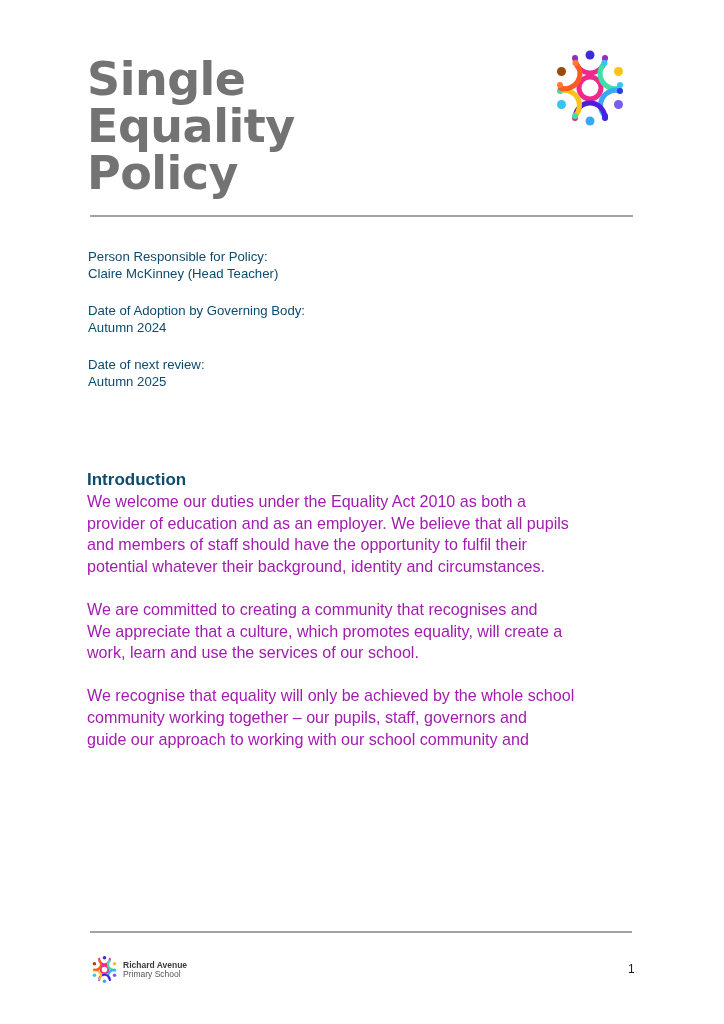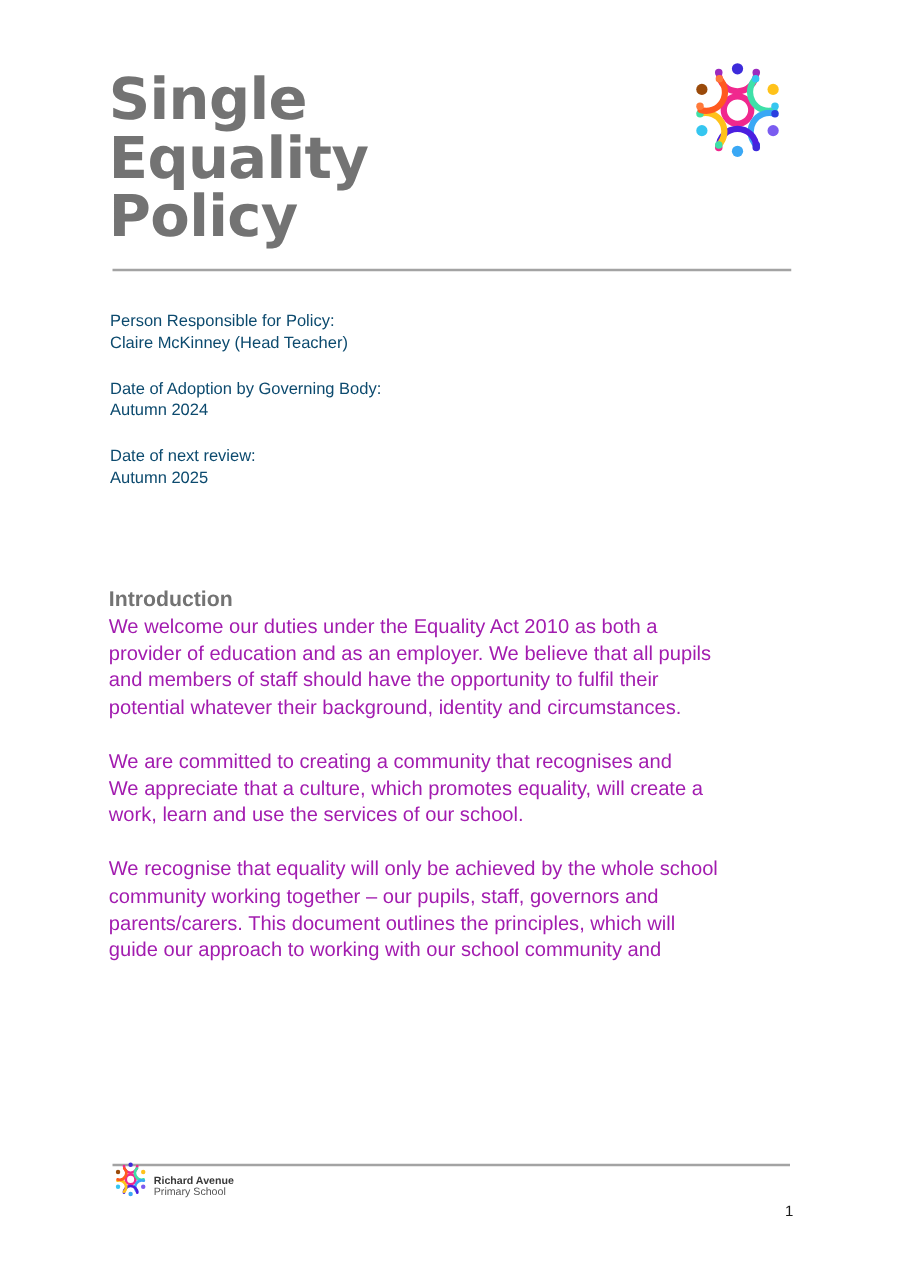--- a/index.html
+++ b/index.html
@@ -15,21 +15,21 @@
   .rule.bottom { top: 931px; width: 542px; }
   .meta { position: absolute; left: 88px; top: 248px; font-size: 13.2px; line-height: 17px; color: #0c4a6e; }
   .meta .block { margin-bottom: 20px; }
   .meta div { white-space: nowrap; }
   .intro-heading { position: absolute; left: 87px; top: 469px; margin: 0;
                    font-size: 17px; font-weight: bold; line-height: 22px; }
   .body-text { position: absolute; left: 87px; top: 491px; width: 560px;
                font-size: 16.1px; line-height: 21.6px; color: #a21caf; }
   .body-text p { margin: 0 0 21.6px 0; }
   .body-text .ln { display: block; white-space: nowrap; }
-  .footer-logo { position: absolute; left: 90px; top: 929px; display: flex; align-items: flex-end; }
+  .footer-logo { position: absolute; left: 90px; top: 955px; display: flex; align-items: center; }
   .footer-logo svg { width: 29px; height: 29px; }
   .footer-name { margin-left: 4px; line-height: 9px; font-size: 8.5px; color: #3a3a3a; }
   .footer-name .l1 { font-weight: bold; display: block; }
   .footer-name .l2 { font-weight: normal; display: block; color: #555; }
   .page-num { position: absolute; left: 628px; top: 962px; font-size: 12px; color: #1a1a1a; }
 </style>
 </head>
 <body>
 
 <h1 class="title" style="color:#737373">
@@ -85,38 +85,37 @@
   <div class="block">
     <div>Date of Adoption by Governing Body:</div>
     <div>Autumn 2024</div>
   </div>
   <div class="block">
     <div>Date of next review:</div>
     <div>Autumn 2025</div>
   </div>
 </div>
 
-<h2 class="intro-heading" style="color:#737373">Introduction</h2>
+<h2 class="intro-heading" style="color:#0c4a6e">Introduction</h2>
 
 <div class="body-text">
   <p>
     <span class="ln">We welcome our duties under the Equality Act 2010 as both a</span>
     <span class="ln">provider of education and as an employer. We believe that all pupils</span>
     <span class="ln">and members of staff should have the opportunity to fulfil their</span>
     <span class="ln">potential whatever their background, identity and circumstances.</span>
   </p>
   <p>
     <span class="ln">We are committed to creating a community that recognises and</span>
     <span class="ln">We appreciate that a culture, which promotes equality, will create a</span>
     <span class="ln">work, learn and use the services of our school.</span>
   </p>
   <p>
     <span class="ln">We recognise that equality will only be achieved by the whole school</span>
     <span class="ln">community working together – our pupils, staff, governors and</span>
-    <span class="ln">parents/carers. This document outlines the principles, which will</span>
     <span class="ln">guide our approach to working with our school community and</span>
   </p>
 </div>
 
 <div class="rule bottom"></div>
 
 <div class="footer-logo">
   <svg viewBox="0 0 82 82">
     <circle cx="41" cy="41" r="11" fill="none" stroke="#f0288e" stroke-width="6"></circle>
     <circle cx="41" cy="8" r="5" fill="#3d2bdb"></circle>

